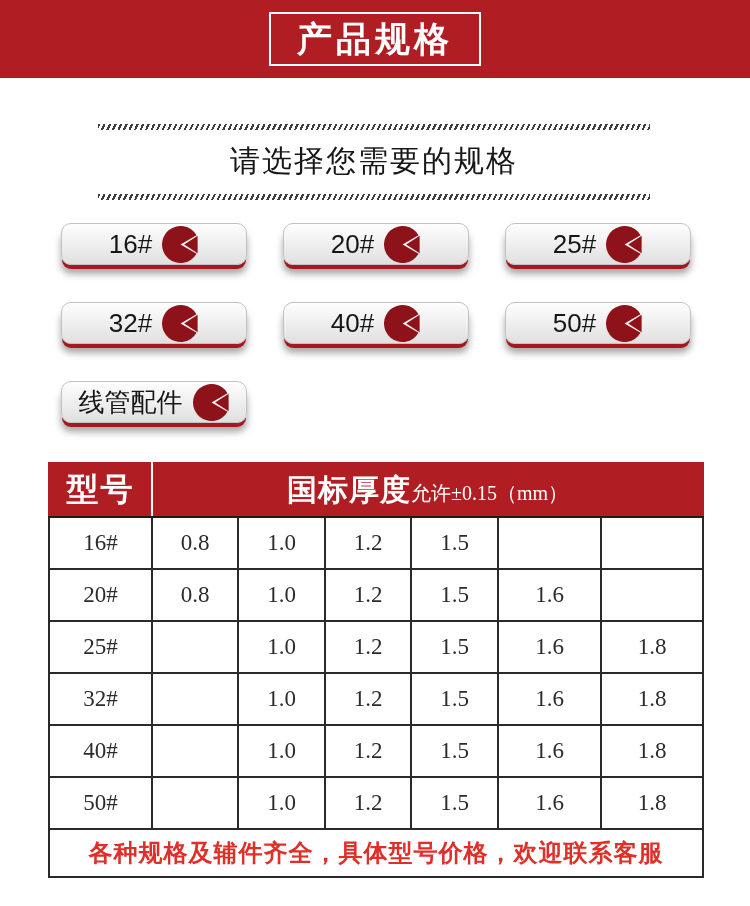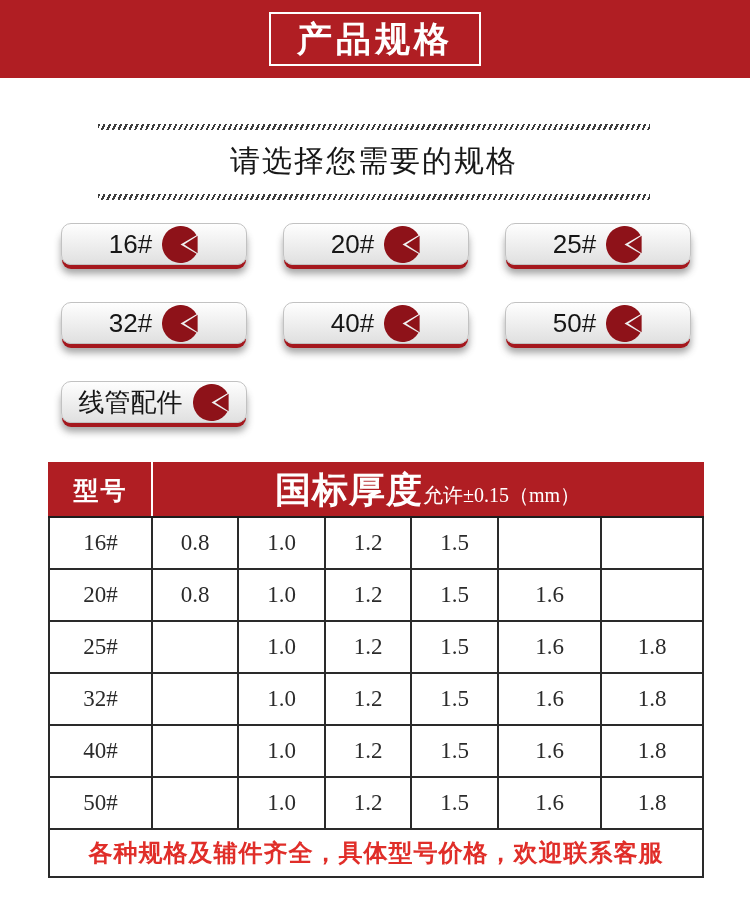--- a/index.html
+++ b/index.html
@@ -75,24 +75,24 @@
   }
   .spec-table td, .spec-table th { border:2px solid #2a2a2a; }
   .spec-table thead th {
     background:#b01e23;
     color:#ffffff;
     height:54px;
     border:2px solid #b01e23;
     border-bottom:2px solid #1c1c1c;
   }
   .spec-table thead th.model-h {
-    font-size:25px; font-weight:bold; letter-spacing:2px;
+    font-size:32px; font-weight:bold; letter-spacing:2px;
     border-right:2px solid #ffffff;
   }
-  .thick-main { font-size:36px; font-weight:bold; letter-spacing:1px; }
+  .thick-main { font-size:30px; font-weight:bold; letter-spacing:1px; }
   .thick-sub  { font-size:20px; font-weight:normal;font-family:Liberation Serif, serif; }
   .spec-table tbody td {
     height:52px;
     text-align:center;
     vertical-align:middle;
     font-family:"Liberation Serif", serif;
     font-size:23px;
     color:#2b2b2b;
     background:#ffffff;
   }

